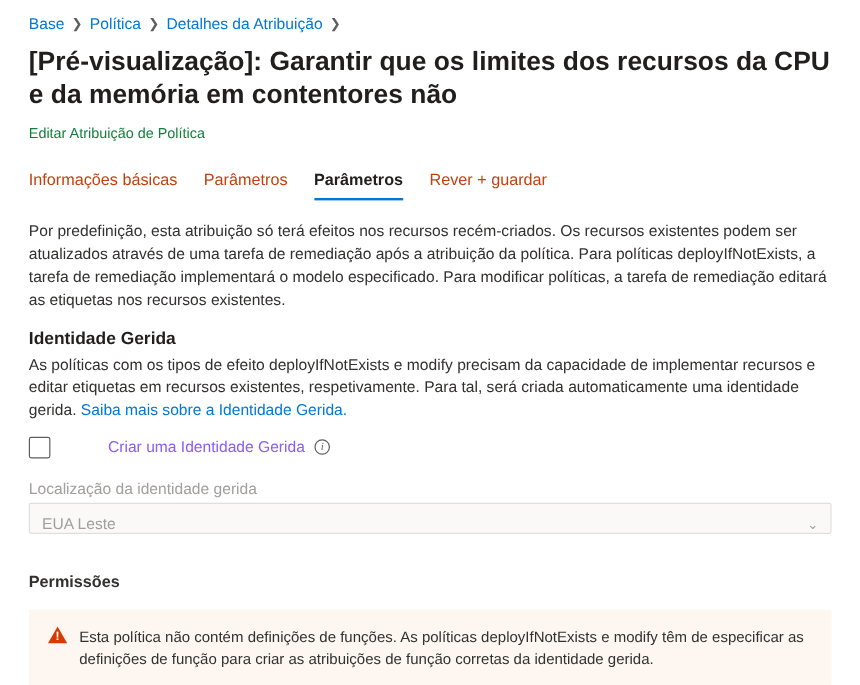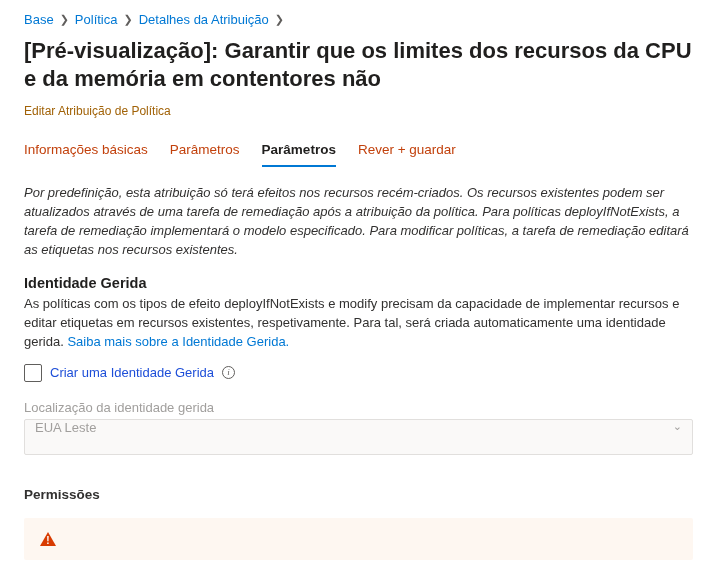--- a/index.html
+++ b/index.html
@@ -21,21 +21,21 @@
   .breadcrumb a { color: #0078d4; text-decoration: none; cursor: pointer; }
   .breadcrumb .chev { color: #605e5c; font-size: 11px; }
   h1.title {
     font-size: 22px;
     font-weight: 700;
     line-height: 1.25;
     color: #201f1e;
     margin-bottom: 12px;
   }
   .subtitle {
-    color: #a16207;
+    color: #15803d;
     font-size: 12px;
     margin-bottom: 18px;
   }
   .tabs {
     display: flex;
     gap: 22px;
     border-bottom: 1px solid transparent;
     margin-bottom: 16px;
   }
   .tab {
@@ -48,21 +48,20 @@
   .tab.active {
     font-weight: 600;
     border-bottom: 2px solid #0078d4;
     color: #201f1e;
   }
   .description {
     font-size: 13px;
     line-height: 1.45;
     margin-bottom: 16px;
     color: #323130;
-    font-style: italic;
   }
   h2.section {
     font-size: 14.5px;
     font-weight: 600;
     margin-bottom: 4px;
     color: #201f1e;
   }
   .section-text {
     font-size: 13px;
     line-height: 1.45;
@@ -75,47 +74,47 @@
     gap: 8px;
     margin-bottom: 18px;
   }
   .checkbox {
     width: 18px; height: 18px;
     border: 1px solid #605e5c;
     border-radius: 2px;
     cursor: pointer;
     background: #fff;
   }
-  .cb-label { font-size: 13px; color: #1d4ed8; }
+  .cb-label { font-size: 13px; color: #8b5cf6; margin-left: 40px; }
   .info-icon {
     width: 13px; height: 13px;
     border: 1px solid #605e5c;
     border-radius: 50%;
     display: inline-flex;
     align-items: center;
     justify-content: center;
     font-size: 9px;
     color: #605e5c;
     font-style: italic;
     font-family: serif;
     line-height: 1;
   }
   .field-label {
     font-size: 13px;
     color: #a19f9d;
     margin-bottom: 4px;
   }
   .select-box {
     display: flex;
-    align-items: flex-start;
+    align-items: flex-end;
     justify-content: space-between;
     border: 1px solid #e1dfdd;
     background: #faf9f8;
     color: #a19f9d;
-    height: 36px;
+    height: 26px;
     padding: 0 10px;
     font-size: 13px;
     border-radius: 2px;
     width: 100%;
     cursor: default;
     margin-bottom: 32px;
   }
   .select-box .chev-down {
     font-size: 11px;
     color: #a19f9d;
@@ -194,13 +193,14 @@
 <div class="select-box">
   <span>EUA Leste</span>
   <span class="chev-down">⌄</span>
 </div>
 
 <div class="perm-header">Permissões</div>
 <div class="warning-box">
   <div>
       <div class="warn-tri"></div>
     </div>
+  <div>Esta política não contém definições de funções. As políticas deployIfNotExists e modify têm de especificar as definições de função para criar as atribuições de função corretas da identidade gerida.</div>
 </div>
 
 </body></html>

